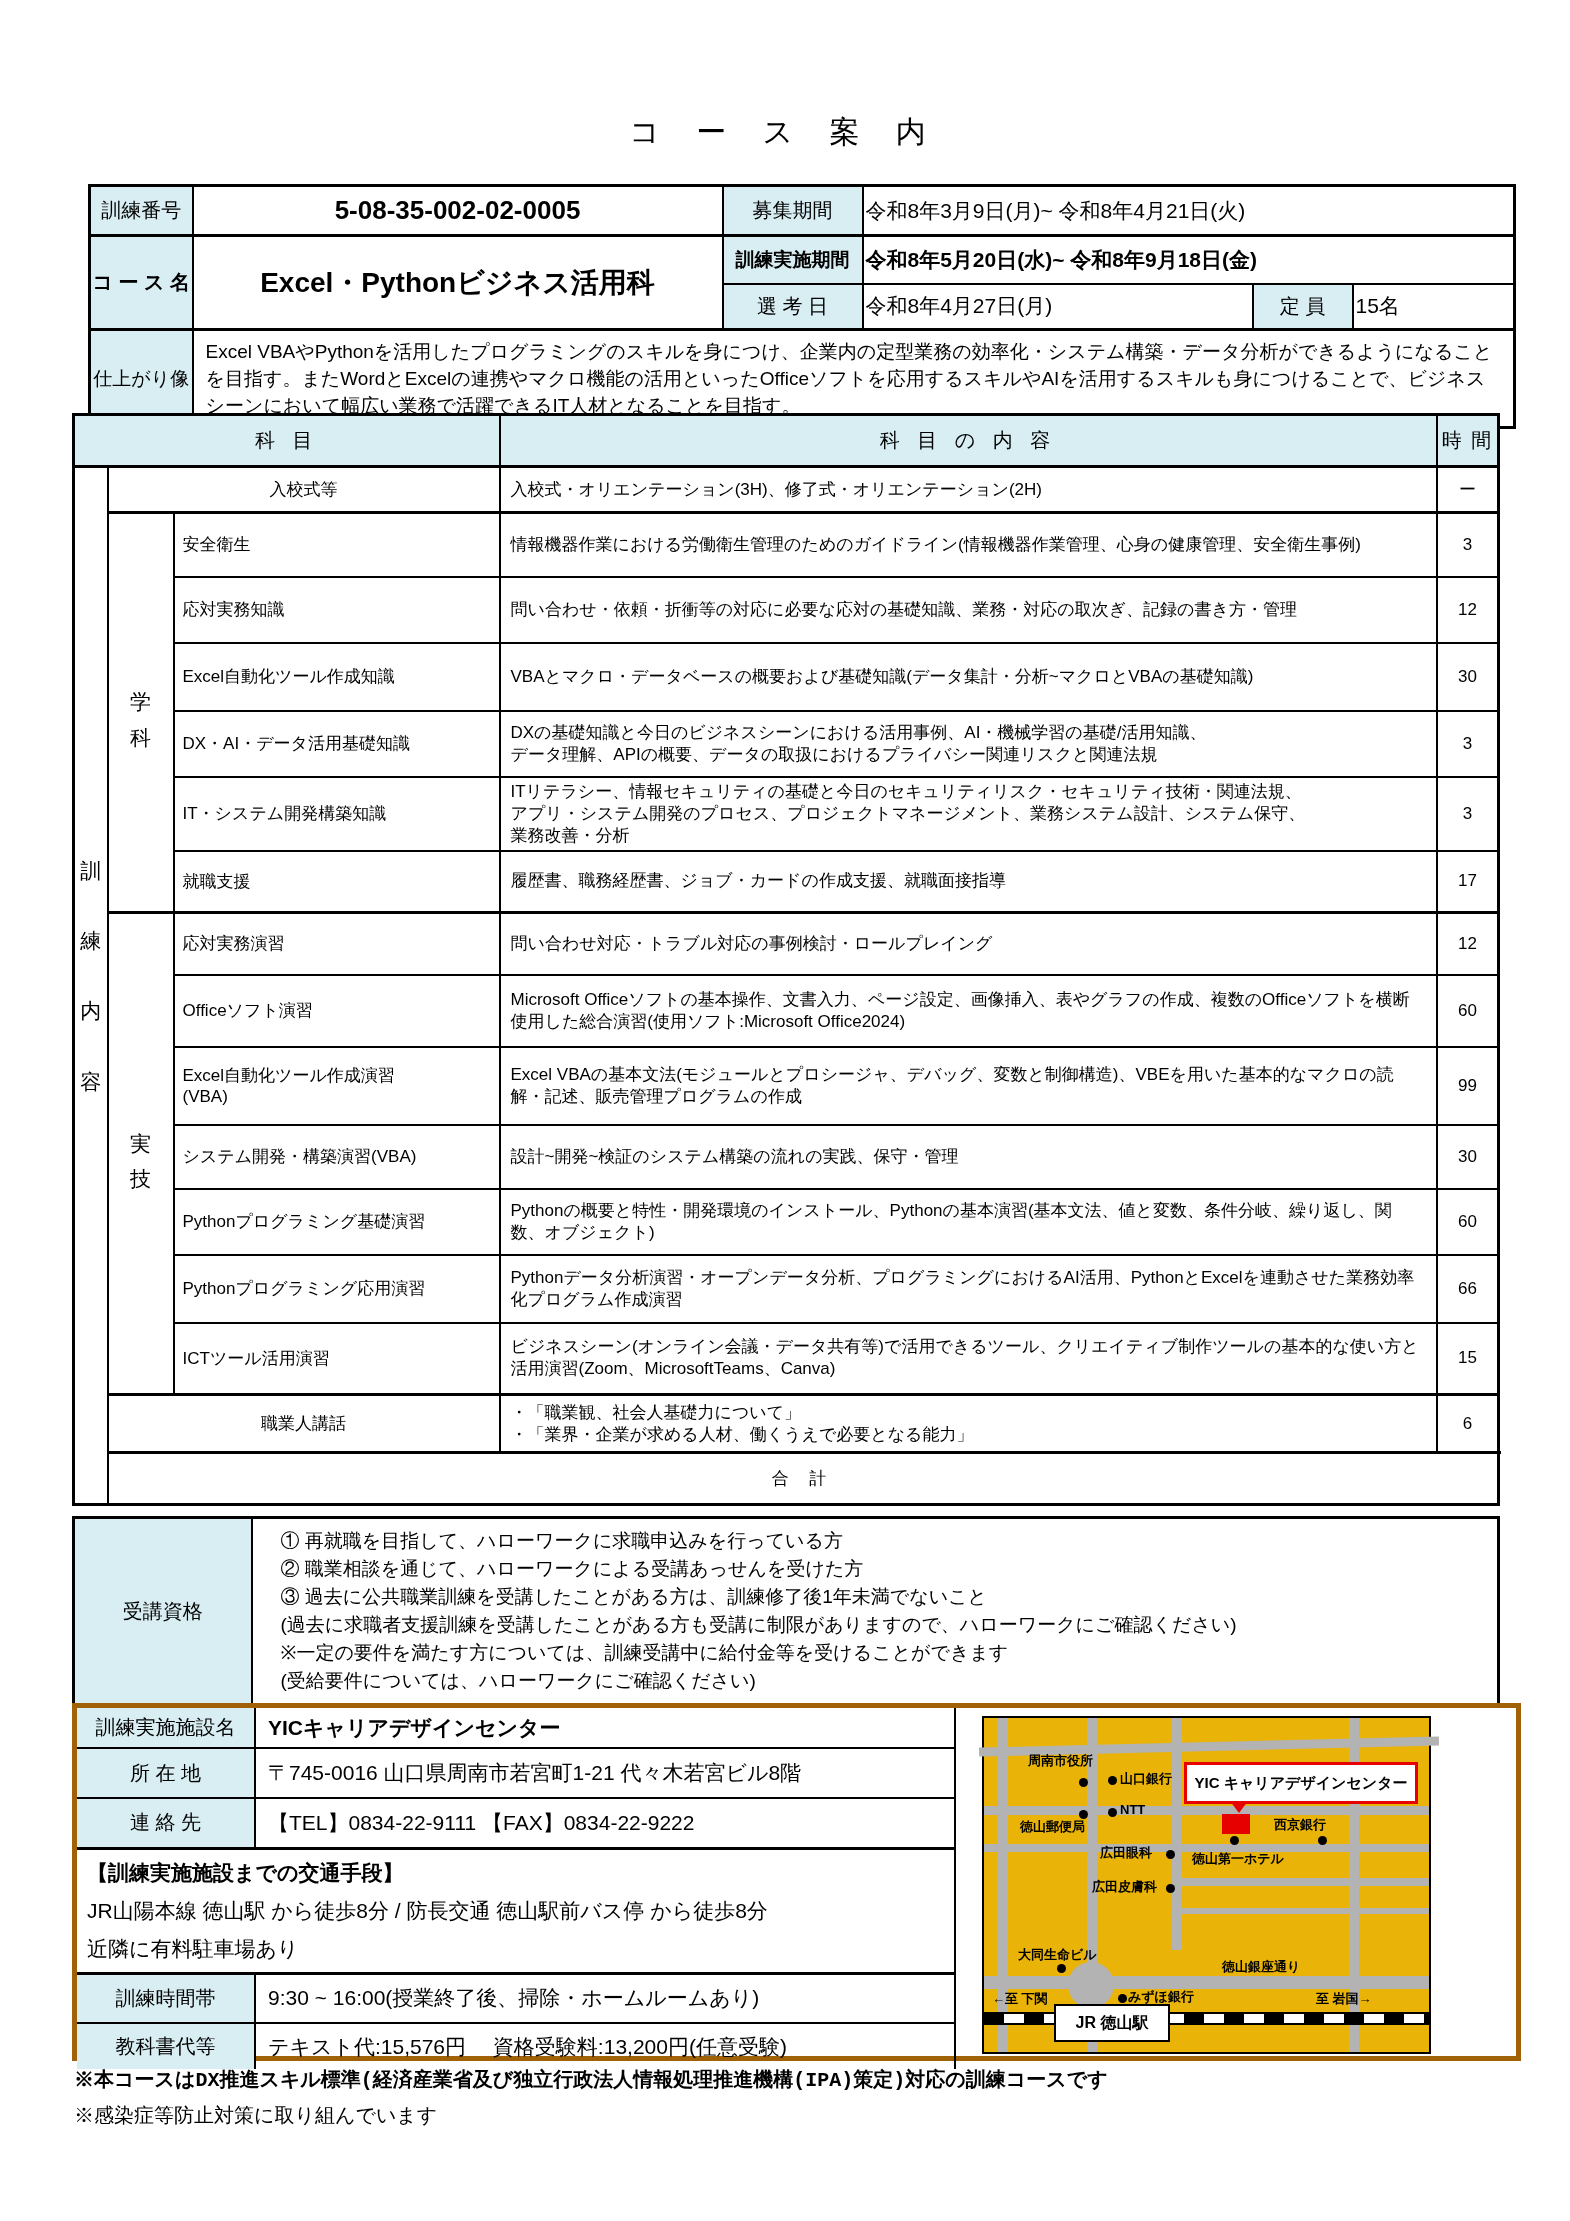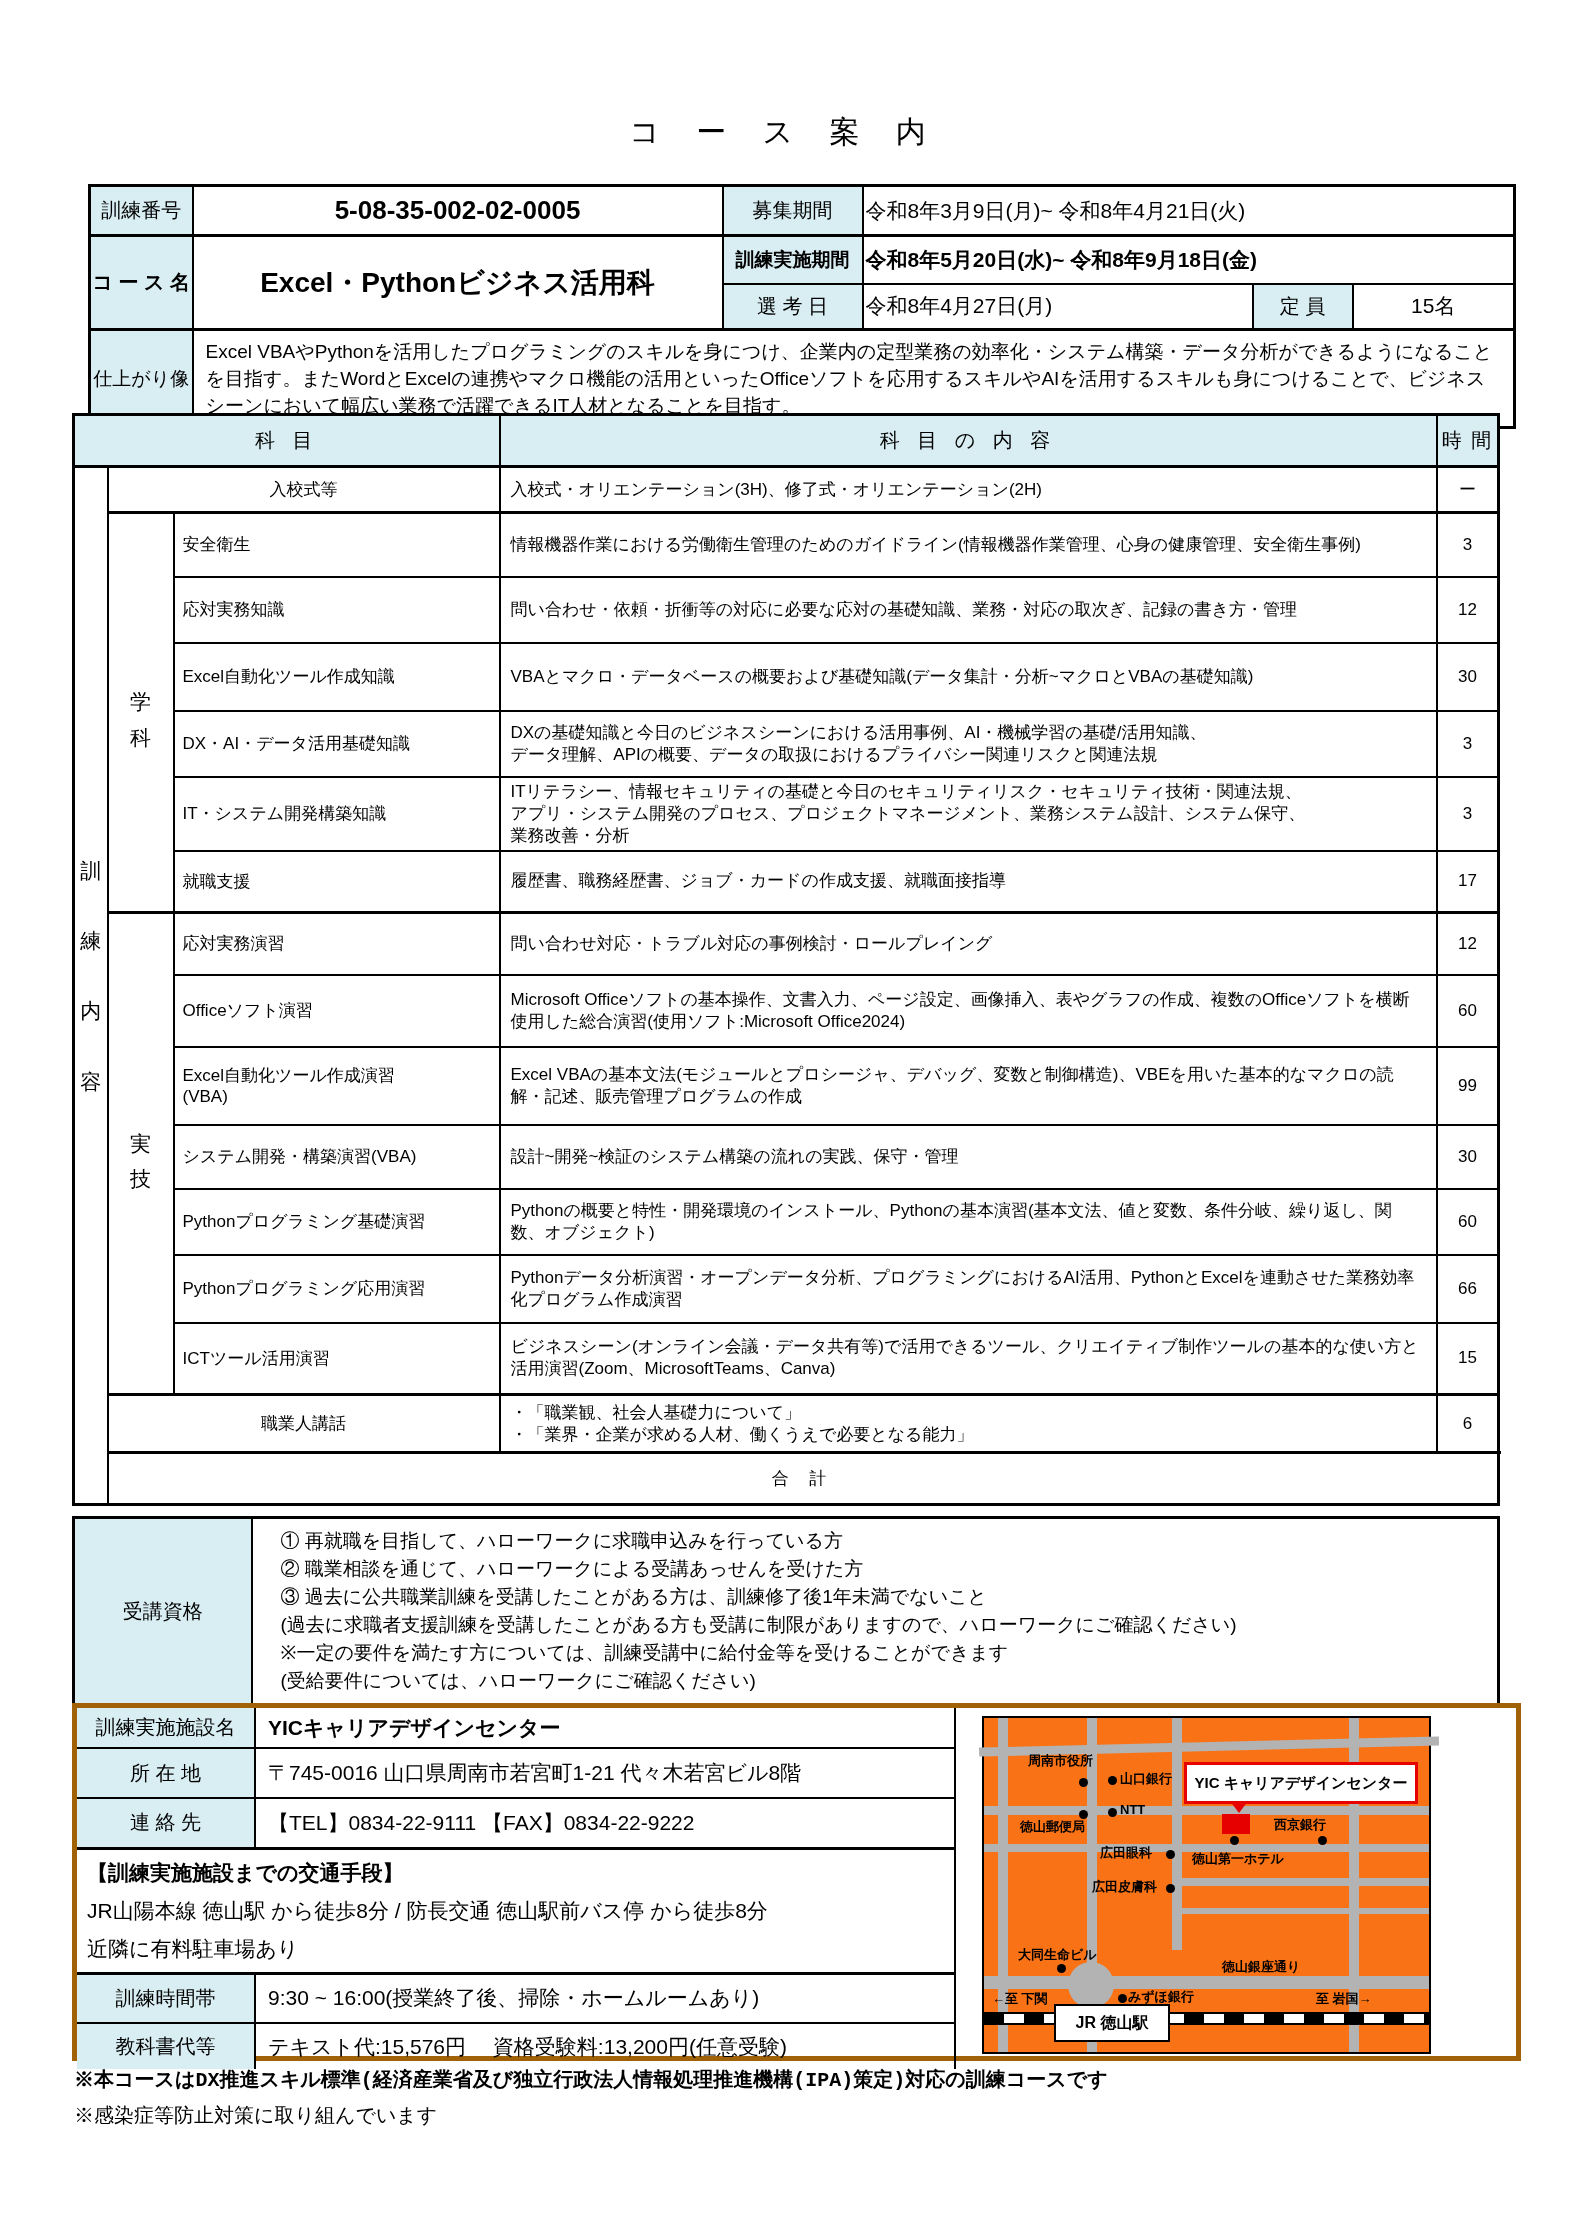--- a/index.html
+++ b/index.html
@@ -8,21 +8,21 @@
   .abs{position:absolute;}
   
   .doc-title{top:112px;left:72px;width:1425px;text-align:center;font-size:30px;
              letter-spacing:14px;font-weight:500;}
   
   table{border-collapse:collapse;table-layout:fixed;}
   td{border:2px solid #000;overflow:hidden;}
   .outer{border:3px solid #000;}
   .lbl{background:var(--label-bg,#d9eef3);text-align:center;vertical-align:middle;font-size:20px;}
   .val{padding:2px 2px;vertical-align:middle;font-size:21px;}
-  .center{text-align:center;}
+  .center{}
   .pre{white-space:pre-line;}
   
   .head-table{top:152px;left:88px;width:1425px;margin-top:32px;}
   .head-table td{vertical-align:middle;}
   .course-no{font-size:26px;font-weight:bold;text-align:center;}
   .course-name{font-size:28px;font-weight:bold;text-align:center;}
   .bold-row td{font-weight:bold;}
   .tsep{border-top:3px solid #000 !important;}
   
   .goal-text{font-size:19px;line-height:27px;padding:6px 12px;vertical-align:middle;}
@@ -46,21 +46,21 @@
   .elig-text{font-size:19px;line-height:28px;padding:8px 8px 8px 28px;vertical-align:middle;}
   
   .facility{top:1703px;left:72px;width:1419px;height:348px;border:5px solid #a16207;padding-left:20px;}
   .ftable{position:absolute;left:0;top:0;width:878px;height:348px;}
   .ftable td{font-size:21px;vertical-align:middle;}
   .ftable .lbl{font-size:20px;}
   .fval{padding:2px 12px;}
   .transport{padding:4px 10px;font-size:21px;line-height:38px;vertical-align:middle;border-top:3px solid #000;border-bottom:3px solid #000;}
   .transport .thead{font-weight:bold;}
   
-  .map{position:absolute;left:905px;top:8px;width:445px;height:334px;border:2px solid #000;background:#f97316;}
+  .map{position:absolute;left:905px;top:8px;width:445px;height:334px;border:2px solid #000;background:#eab308;}
   .road{position:absolute;background:var(--road-gray,#b3b3b3);}
   .mdot{position:absolute;width:9px;height:9px;border-radius:50%;background:#000;}
   .mlabel{position:absolute;font-size:13px;font-weight:bold;white-space:nowrap;}
   .yic-box{position:absolute;left:200px;top:44px;width:228px;height:36px;border:3px solid var(--accent-red,#e60000);
            background:#fff;display:flex;align-items:center;justify-content:center;font-size:15px;font-weight:bold;white-space:nowrap;}
   .yic-ptr{position:absolute;left:246px;top:83px;width:0;height:0;border-left:9px solid transparent;
            border-right:9px solid transparent;border-top:12px solid var(--accent-red,#e60000);}
   .yic-bld{position:absolute;left:238px;top:96px;width:28px;height:20px;background:var(--accent-red,#e60000);}
   .roundabout{position:absolute;left:84px;top:244px;width:46px;height:46px;border-radius:50%;background:var(--road-gray,#b3b3b3);}
   .rail{position:absolute;left:0;top:294px;width:445px;height:9px;border-top:2px solid #000;border-bottom:2px solid #000;

